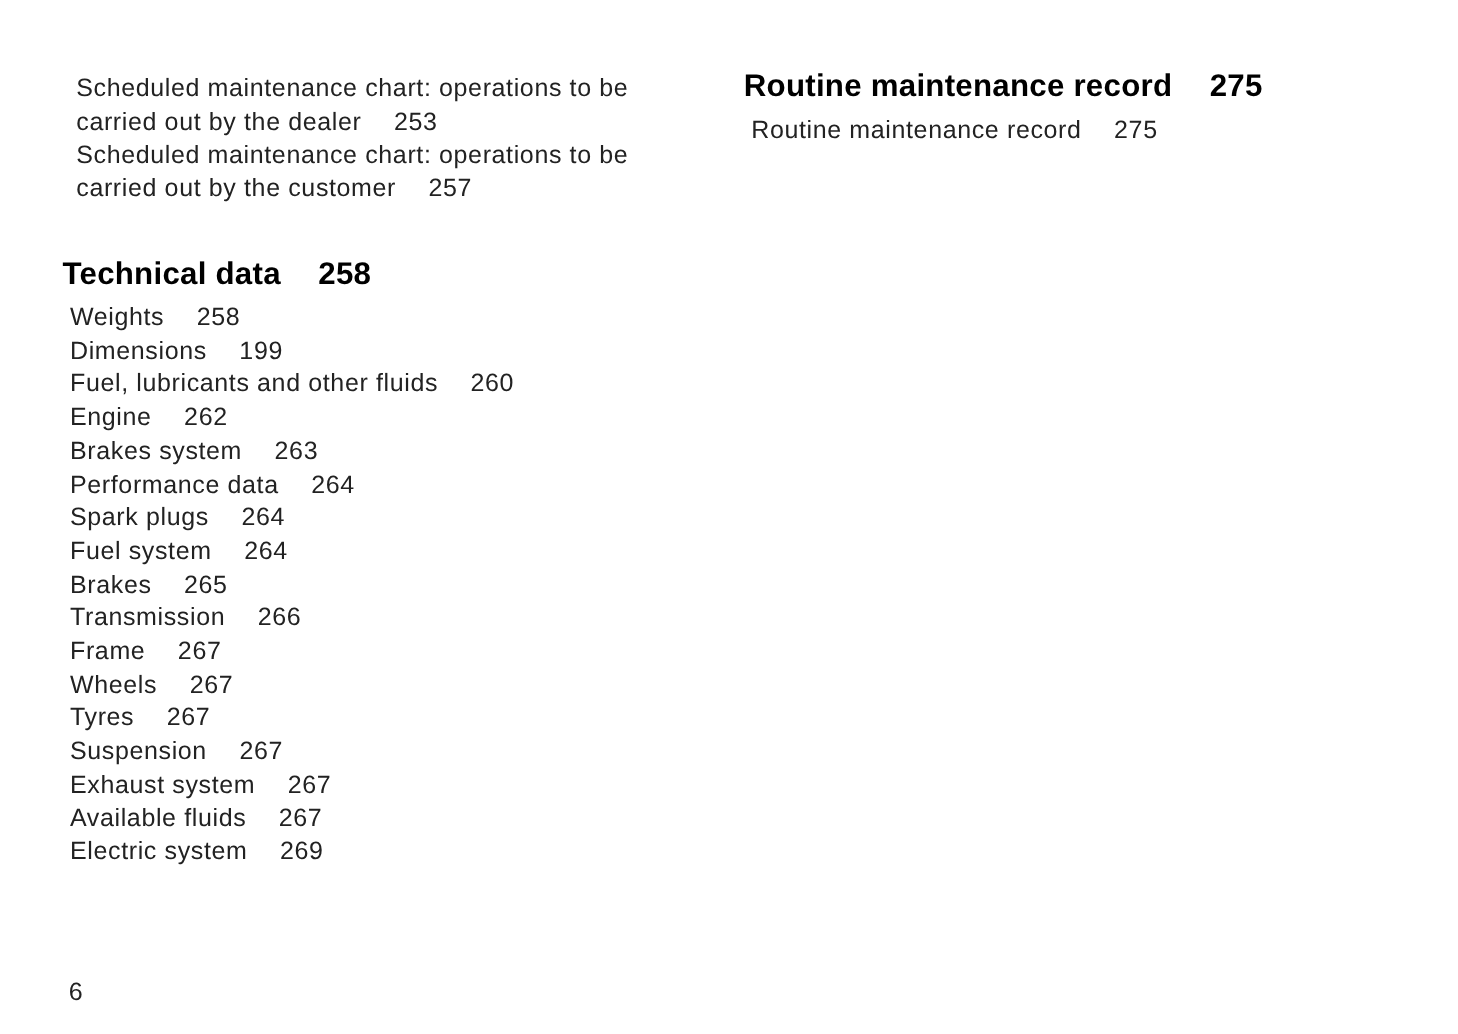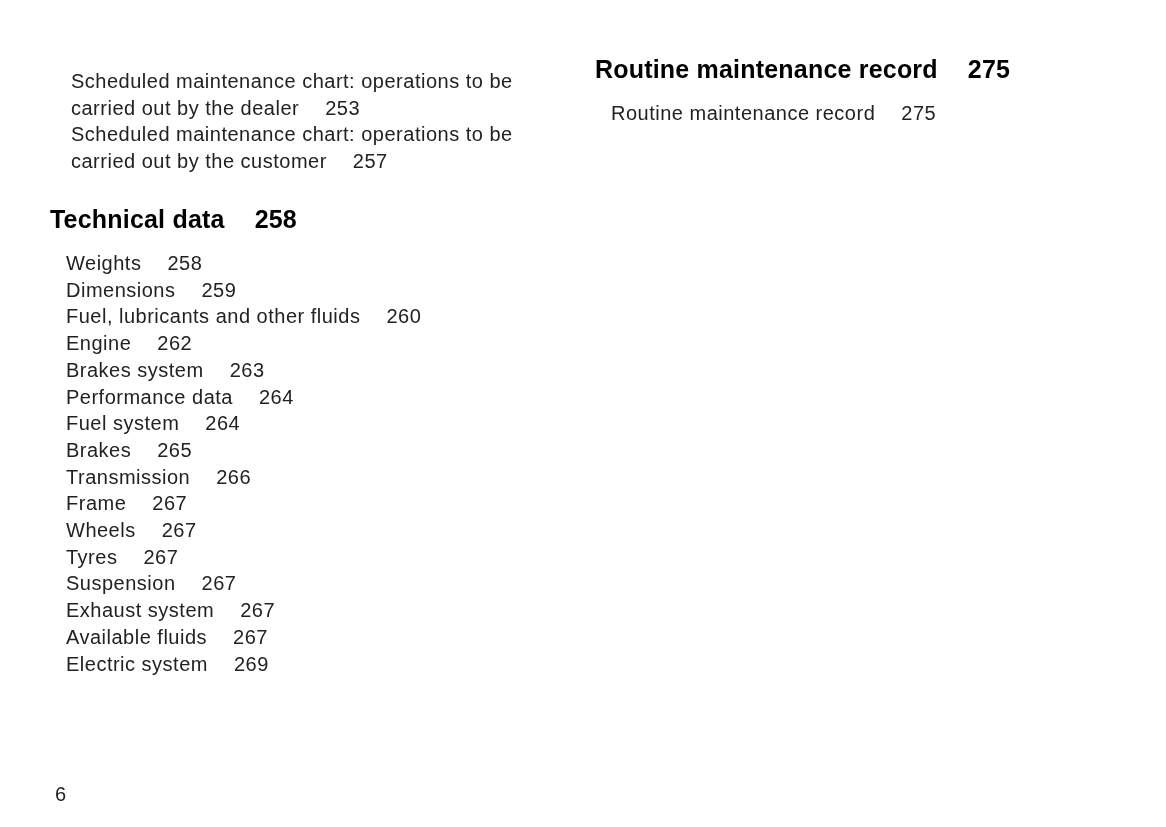--- a/index.html
+++ b/index.html
@@ -11,21 +11,21 @@
   .page {
     position: relative;
     width: 1166px;
     height: 827px;
     background: #ffffff;
     overflow: hidden;
   }
   
   .toc-entries {
     list-style: none;
-    margin: 16px;
+    margin: 6px;
     padding: 0;
     font-size: 20px;
     line-height: 26.7px;
     font-weight: 300;
     color: #222222;
     letter-spacing: 0.5px;
   }
   .toc-entries li { margin: 0; padding: 0; }
   .toc-entries .pn { margin-left: 26px; }
   
@@ -89,39 +89,42 @@
     <h2 class="section-heading">
       <span>Technical data</span><span class="pn">258</span>
     </h2>
     <ul class="toc-entries">
 
         <li>
           <span>Weights</span><span class="pn">258</span>
         </li>
 
         <li>
-          <span>Dimensions</span><span class="pn">259</span>
+          <span>Dimensions</span><span class="pn">199</span>
         </li>
 
         <li>
           <span>Fuel, lubricants and other fluids</span><span class="pn">260</span>
         </li>
 
         <li>
           <span>Engine</span><span class="pn">262</span>
         </li>
 
         <li>
           <span>Brakes system</span><span class="pn">263</span>
         </li>
 
         <li>
           <span>Performance data</span><span class="pn">264</span>
         </li>
 
+        <li>
+          <span>Spark plugs</span><span class="pn">264</span>
+        </li>
 
         <li>
           <span>Fuel system</span><span class="pn">264</span>
         </li>
 
         <li>
           <span>Brakes</span><span class="pn">265</span>
         </li>
 
         <li>

